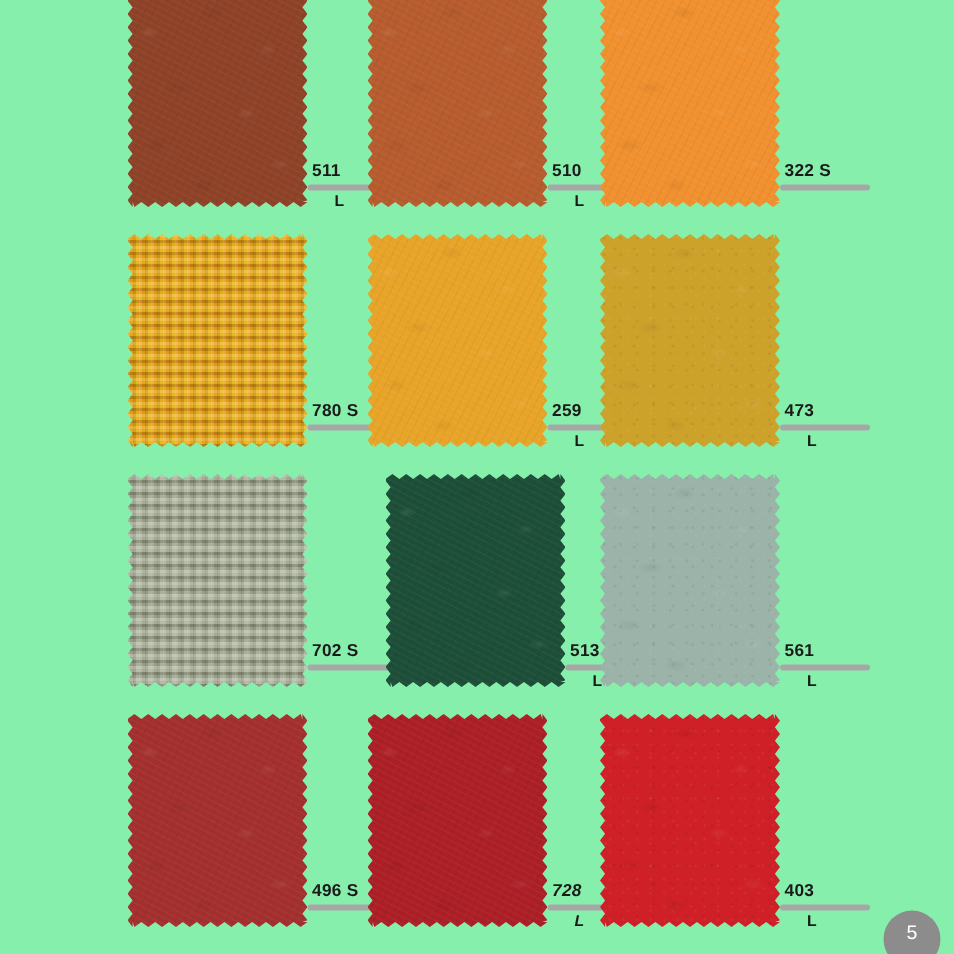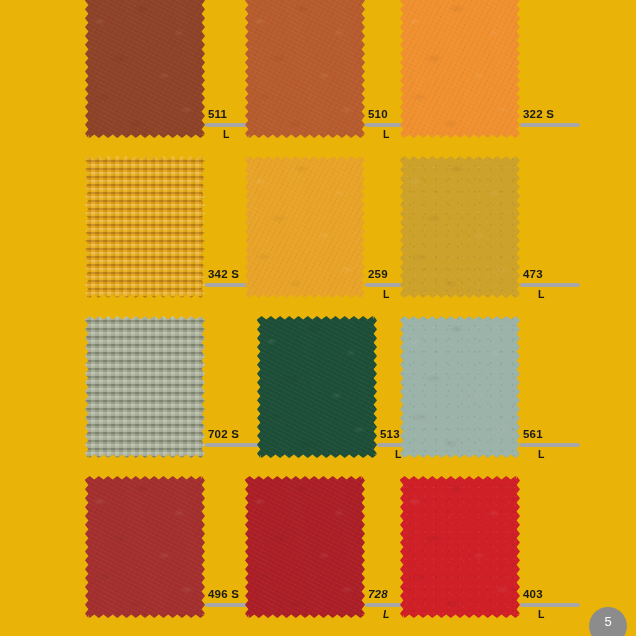--- a/index.html
+++ b/index.html
@@ -13,21 +13,21 @@
     overflow: hidden;
     font-family: "Liberation Sans", sans-serif;
     position: relative;
   }
 
   
   #catalog-page {
     position: relative;
     width: 636px;
     height: 636px;
-    background: #eab308;
+    background: #86efac;
   }
 
   
   #swatch-grid {
     position: absolute;
     left: 0;
     top: 0;
     width: 636px;
     height: 636px;
   }
@@ -256,21 +256,21 @@
                 <path d="M0.00,3.40 L4.62,0.00 L9.23,3.40 L13.85,0.00 L18.46,3.40 L23.08,0.00 L27.69,3.40 L32.31,0.00 L36.92,3.40 L41.54,0.00 L46.15,3.40 L50.77,0.00 L55.38,3.40 L60.00,0.00 L64.62,3.40 L69.23,0.00 L73.85,3.40 L78.46,0.00 L83.08,3.40 L87.69,0.00 L92.31,3.40 L96.92,0.00 L101.54,3.40 L106.15,0.00 L110.77,3.40 L115.38,0.00 L116.60,3.40 L116.60,0.00 L120.00,4.44 L116.60,8.88 L120.00,13.31 L116.60,17.75 L120.00,22.19 L116.60,26.63 L120.00,31.06 L116.60,35.50 L120.00,39.94 L116.60,44.38 L120.00,48.81 L116.60,53.25 L120.00,57.69 L116.60,62.13 L120.00,66.56 L116.60,71.00 L120.00,75.44 L116.60,79.88 L120.00,84.31 L116.60,88.75 L120.00,93.19 L116.60,97.63 L120.00,102.06 L116.60,106.50 L120.00,110.94 L116.60,115.38 L120.00,119.81 L116.60,124.25 L120.00,128.69 L116.60,133.13 L120.00,137.56 L116.60,138.60 L120.00,138.60 L115.38,142.00 L110.77,138.60 L106.15,142.00 L101.54,138.60 L96.92,142.00 L92.31,138.60 L87.69,142.00 L83.08,138.60 L78.46,142.00 L73.85,138.60 L69.23,142.00 L64.62,138.60 L60.00,142.00 L55.38,138.60 L50.77,142.00 L46.15,138.60 L41.54,142.00 L36.92,138.60 L32.31,142.00 L27.69,138.60 L23.08,142.00 L18.46,138.60 L13.85,142.00 L9.23,138.60 L4.62,142.00 L3.40,138.60 L3.40,142.00 L0.00,137.56 L3.40,133.13 L0.00,128.69 L3.40,124.25 L0.00,119.81 L3.40,115.38 L0.00,110.94 L3.40,106.50 L0.00,102.06 L3.40,97.63 L0.00,93.19 L3.40,88.75 L0.00,84.31 L3.40,79.88 L0.00,75.44 L3.40,71.00 L0.00,66.56 L3.40,62.13 L0.00,57.69 L3.40,53.25 L0.00,48.81 L3.40,44.38 L0.00,39.94 L3.40,35.50 L0.00,31.06 L3.40,26.63 L0.00,22.19 L3.40,17.75 L0.00,13.31 L3.40,8.88 L0.00,4.44 Z"></path>
               </clipPath>
             </defs>
             <foreignObject x="0" y="0" width="120" height="142" clip-path="url(#clip-3)"><div xmlns="http://www.w3.org/1999/xhtml" style="width: 120px; height: 142px; position: relative; background: rgb(232, 168, 26);">
                 <div class="tex-weave"></div>
                 <div class="tex-weave2"></div>
               </div></foreignObject>
           </svg>
         </div>
         <div class="swatch-label">
-          <div class="label-code">342 S</div>
+          <div class="label-code">780 S</div>
           <div class="label-rule"></div>
           <div class="label-sub empty"></div>
         </div>
       </div>
       <div class="swatch-cell" style="left: 245px; top: 156px;">
         <div class="swatch-fabric" style="mask-image: none;">
           <svg class="fabric-svg" viewBox="0 0 120 142" width="120" height="142">
             <defs>
               <clipPath id="clip-4" clipPathUnits="userSpaceOnUse">
                 <path d="M0.00,3.40 L4.62,0.00 L9.23,3.40 L13.85,0.00 L18.46,3.40 L23.08,0.00 L27.69,3.40 L32.31,0.00 L36.92,3.40 L41.54,0.00 L46.15,3.40 L50.77,0.00 L55.38,3.40 L60.00,0.00 L64.62,3.40 L69.23,0.00 L73.85,3.40 L78.46,0.00 L83.08,3.40 L87.69,0.00 L92.31,3.40 L96.92,0.00 L101.54,3.40 L106.15,0.00 L110.77,3.40 L115.38,0.00 L116.60,3.40 L116.60,0.00 L120.00,4.44 L116.60,8.88 L120.00,13.31 L116.60,17.75 L120.00,22.19 L116.60,26.63 L120.00,31.06 L116.60,35.50 L120.00,39.94 L116.60,44.38 L120.00,48.81 L116.60,53.25 L120.00,57.69 L116.60,62.13 L120.00,66.56 L116.60,71.00 L120.00,75.44 L116.60,79.88 L120.00,84.31 L116.60,88.75 L120.00,93.19 L116.60,97.63 L120.00,102.06 L116.60,106.50 L120.00,110.94 L116.60,115.38 L120.00,119.81 L116.60,124.25 L120.00,128.69 L116.60,133.13 L120.00,137.56 L116.60,138.60 L120.00,138.60 L115.38,142.00 L110.77,138.60 L106.15,142.00 L101.54,138.60 L96.92,142.00 L92.31,138.60 L87.69,142.00 L83.08,138.60 L78.46,142.00 L73.85,138.60 L69.23,142.00 L64.62,138.60 L60.00,142.00 L55.38,138.60 L50.77,142.00 L46.15,138.60 L41.54,142.00 L36.92,138.60 L32.31,142.00 L27.69,138.60 L23.08,142.00 L18.46,138.60 L13.85,142.00 L9.23,138.60 L4.62,142.00 L3.40,138.60 L3.40,142.00 L0.00,137.56 L3.40,133.13 L0.00,128.69 L3.40,124.25 L0.00,119.81 L3.40,115.38 L0.00,110.94 L3.40,106.50 L0.00,102.06 L3.40,97.63 L0.00,93.19 L3.40,88.75 L0.00,84.31 L3.40,79.88 L0.00,75.44 L3.40,71.00 L0.00,66.56 L3.40,62.13 L0.00,57.69 L3.40,53.25 L0.00,48.81 L3.40,44.38 L0.00,39.94 L3.40,35.50 L0.00,31.06 L3.40,26.63 L0.00,22.19 L3.40,17.75 L0.00,13.31 L3.40,8.88 L0.00,4.44 Z"></path>

